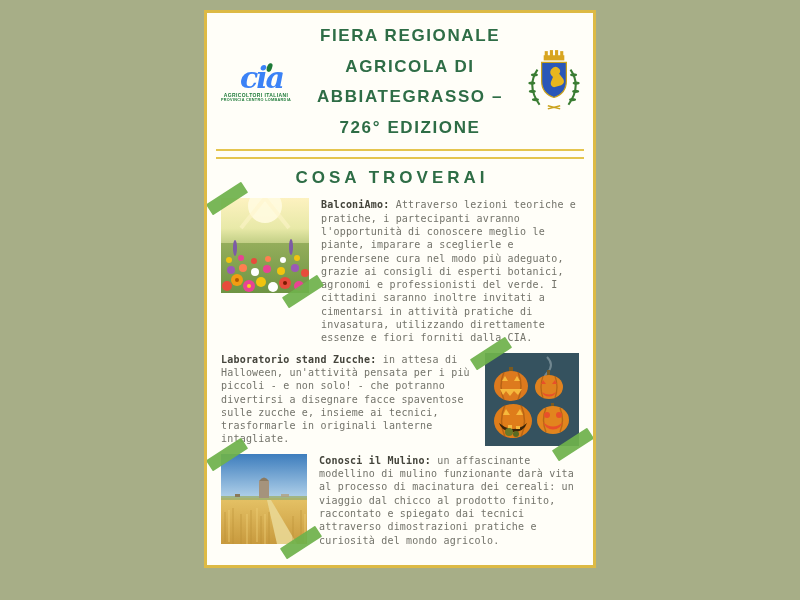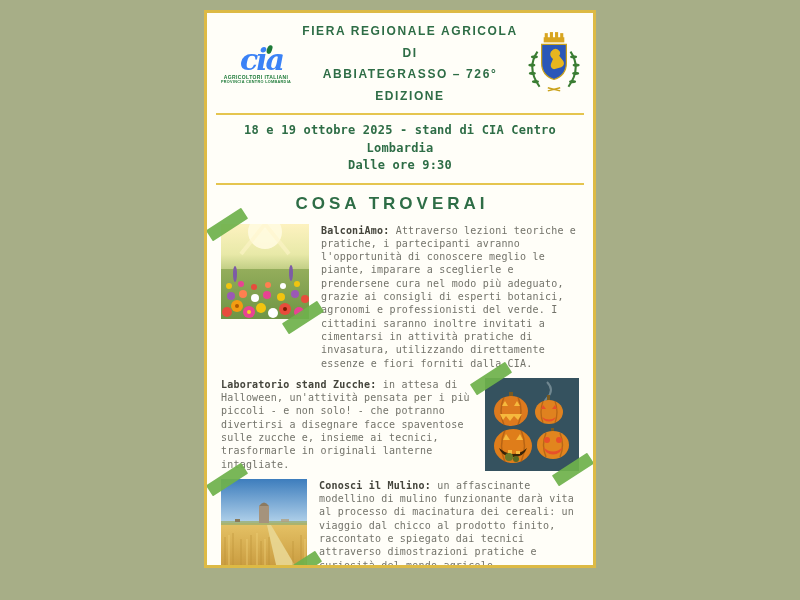--- a/index.html
+++ b/index.html
@@ -7,21 +7,21 @@
   .page{width:800px;height:600px;background:#a7ae87;display:flex;justify-content:center;overflow:hidden;}
   .flyer{margin-top:10px;width:386px;height:552px;background:#fffef8;border:3px solid #ddba45;overflow:hidden;display:flex;flex-direction:column;}
 
   
   .hdr{display:flex;align-items:center;padding:8px 10px 0 10px;}
   .cia{width:78px;text-align:center;flex:none;}
   .cia-mark{font-family:"DejaVu Serif",serif;font-style:italic;font-weight:bold;font-size:30px;line-height:28px;color:#3b82f6;letter-spacing:-2px;}
   .cia-mark::after{content:"";display:inline-block;width:5px;height:9px;background:#1d7a38;border-radius:60% 40% 50% 50%;margin-left:-16px;margin-bottom:16px;transform:rotate(18deg);}
   .cia-s1{font-size:5px;font-weight:bold;color:#1d7a38;letter-spacing:.4px;}
   .cia-s2{font-size:3.8px;font-weight:bold;color:#1d7a38;letter-spacing:.3px;}
-  .title{flex:1;text-align:center;color:#2e6d46;font-weight:800;font-size:12px;line-height:1.8;letter-spacing:1.6px;padding:0 4px;}
+  .title{flex:1;text-align:center;color:#2e6d46;font-weight:800;font-size:17px;line-height:1.8;letter-spacing:1.6px;padding:0 4px;}
   .crest{width:58px;flex:none;}
 
   .rule{border-top:2px solid #e5c54e;margin:6px 9px 0 9px;}
 
   .banner{text-align:center;font-family:"DejaVu Sans Mono",monospace;font-weight:bold;color:#2e6d46;font-size:12px;line-height:1.45;margin-top:7px;margin-bottom:2px;letter-spacing:.2px;}
   .banner .l2{font-size:12px;}
 
   .heading{text-align:center;color:#2e6d46;font-weight:800;font-size:17px;letter-spacing:4px;margin:9px 16px 2px 0;}
 
   
@@ -73,24 +73,20 @@
           <ellipse cx="49.5" cy="35" rx="3.4" ry="1.6" fill="#3a7d33"></ellipse>
           <ellipse cx="49" cy="43" rx="3.4" ry="1.6" fill="#3a7d33"></ellipse>
           <ellipse cx="46" cy="51" rx="3.4" ry="1.6" fill="#3a7d33"></ellipse>
           <path d="M22 57 l12 3 M34 57 l-12 3" stroke="#caa21c" stroke-width="1.4"></path>
         </svg>
       </div>
     </div>
 
     <div class="rule"></div>
 
-    <div class="banner">
-      <div>18 e 19 ottobre 2025 - stand di CIA Centro Lombardia</div>
-      <div class="l2">Dalle ore 9:30</div>
-    </div>
 
     <div class="rule"></div>
 
     <div class="heading">COSA TROVERAI</div>
 
     <div class="row">
       <div class="photo">
         <svg viewBox="0 0 88 95" width="88" height="95">
           <defs>
             <linearGradient id="sky1" x1="0" y1="0" x2="0" y2="1">

